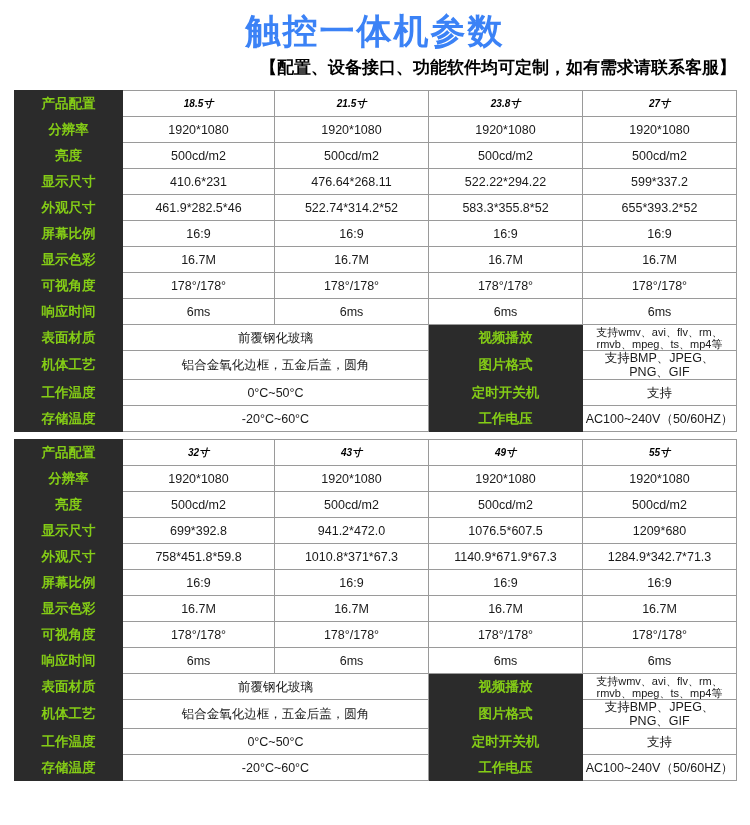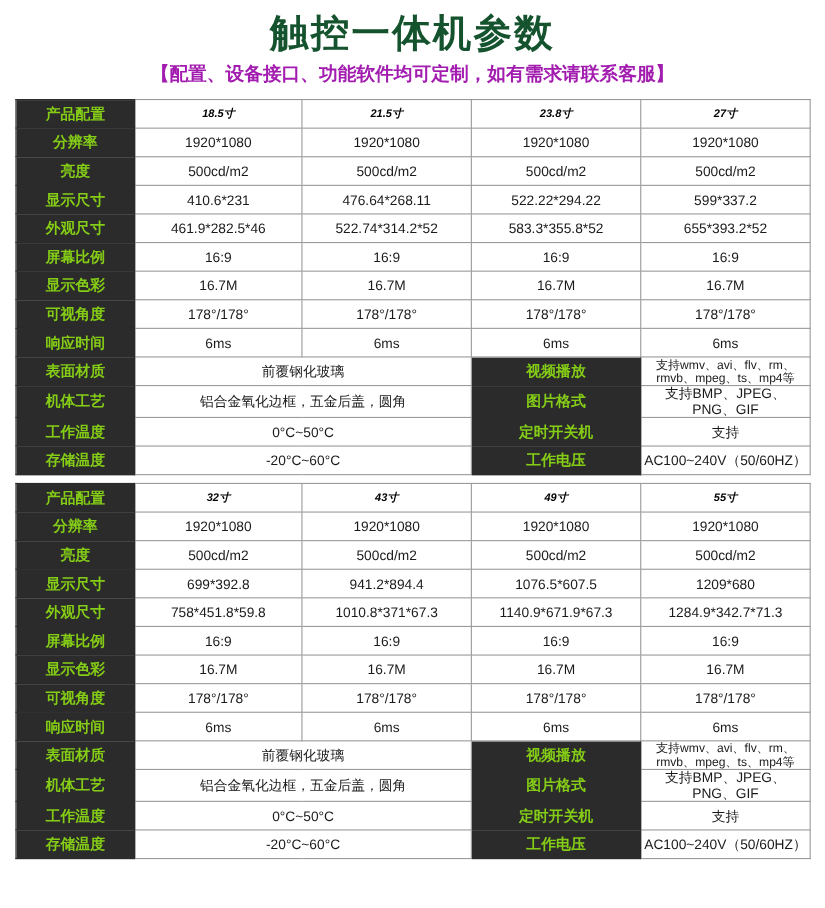--- a/index.html
+++ b/index.html
@@ -20,29 +20,29 @@
     box-sizing: border-box;
     padding: 0 14px;
   }
   .title {
     text-align: center;
     font-size: 35px;
     font-weight: bold;
     letter-spacing: 2px;
     padding-top: 8px;
     line-height: 46px;
-    color: #14532d;
+    color: #3b82f6;
   }
   .subtitle {
-    text-align: center;
+    text-align: right;
     font-size: 17px;
     font-weight: bold;
     line-height: 28px;
     padding-bottom: 8px;
-    color: #a21caf;
+    color: #000000;
   }
   table.spec {
     width: 722px;
     border-collapse: collapse;
     table-layout: fixed;
     margin: 0 auto 7px auto;
   }
   table.spec td {
     border: 1px solid #9a9a9a;
     height: 25px;
@@ -211,21 +211,21 @@
       <tr>
         <td class="lbl">亮度</td>
         <td>500cd/m2</td>
         <td>500cd/m2</td>
         <td>500cd/m2</td>
         <td>500cd/m2</td>
       </tr>
       <tr>
         <td class="lbl">显示尺寸</td>
         <td>699*392.8</td>
-        <td>941.2*894.4</td>
+        <td>941.2*472.0</td>
         <td>1076.5*607.5</td>
         <td>1209*680</td>
       </tr>
       <tr>
         <td class="lbl">外观尺寸</td>
         <td>758*451.8*59.8</td>
         <td>1010.8*371*67.3</td>
         <td>1140.9*671.9*67.3</td>
         <td>1284.9*342.7*71.3</td>
       </tr>

